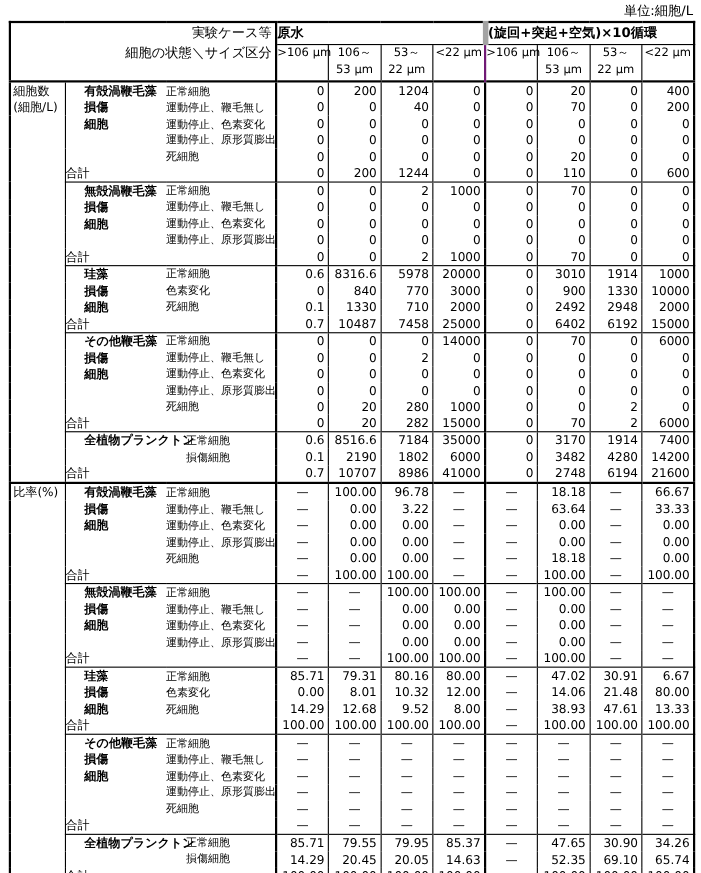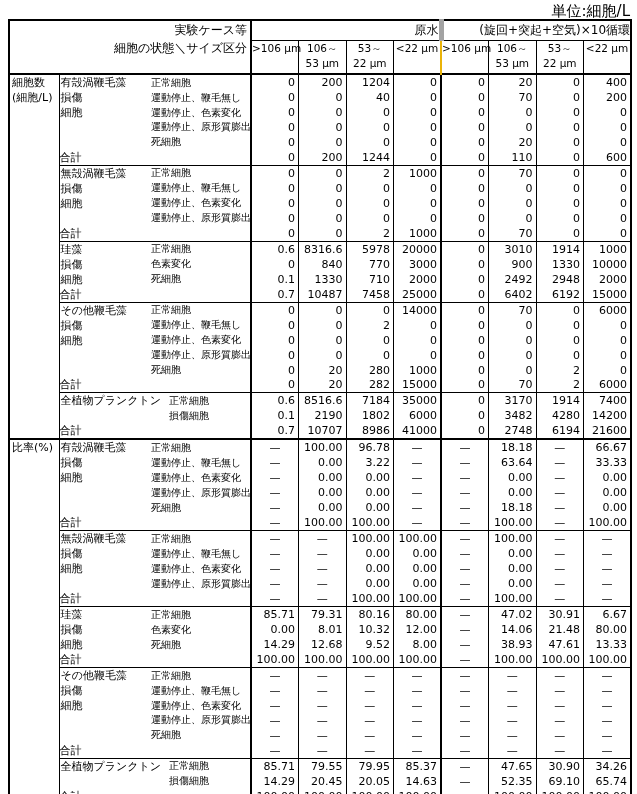--- a/index.html
+++ b/index.html
@@ -1,56 +1,57 @@
 <!DOCTYPE html>
 <html><head>
 <meta charset="utf-8">
 <style>
   html,body{margin:0;padding:0;}
   body{
     width:637px;height:794px;background:#ffffff;color:#000;
     font-family:"DejaVu Sans",sans-serif;position:relative;overflow:hidden;
   }
   .unit{
-    position:absolute;top:2px;right:7px;font-size:15px;white-space:nowrap;
+    position:absolute;top:2px;right:7px;font-size:12px;white-space:nowrap;
   }
   table.main{
     position:absolute;top:19px;left:8px;
     border-collapse:collapse;table-layout:fixed;width:622px;
     border:2px solid #000;
   }
   td{padding:0;white-space:nowrap;overflow:visible;vertical-align:middle;}
   
   tr.h1{height:20px;}
   tr.h2{height:34px;}
   td.corner{
     border-right:2px solid #000;vertical-align:top;text-align:right;
     font-size:12px;padding-right:3px;border-radius:27px;
   }
   td.corner div{line-height:18px;}
   td.ghead{
-    text-align:right;font-size:12px;border-bottom:1px solid #000;
+    text-align:left;font-size:12px;border-bottom:1px solid #000;
     border-left:1px solid #000;
+    font-weight:bold;
   }
   td.ghead.g2{border-left:5px solid #a3a3a3;}
   td.size{
     text-align:center;font-size:10.5px;vertical-align:top;
     border-left:1px solid #000;border-bottom:1px solid #000;line-height:15px;
   }
-  td.size.gstart{border-left:2px solid #eab308;margin-top:20px;}
+  td.size.gstart{border-left:2px solid #701a75;margin-top:20px;}
   td.size div{height:15px;}
   
   tbody tr{height:14.9px;}
   tr.section-start td{border-top:2px solid #000;}
   tr.block-start td{border-top:1px solid #000;}
   td.section-cell{
     vertical-align:top;font-size:11px;border-right:1px solid #000;
     padding-left:2px;line-height:15px;
   }
-  td.cat-cell{font-size:11px;padding-left:1px;}
+  td.cat-cell{font-size:11px;padding-left:17px;font-weight:bold;}
   td.state-cell{font-size:10px;}
   td.total-cell{font-size:11px;}
   td.num-cell{
     font-size:11px;text-align:right;padding-right:3px;border-left:1px solid #000;
   }
   td.num-cell.c0,td.num-cell.c4{border-left:2px solid #000;}
   td.num-cell.dash{text-align:center;padding-right:0;}
 </style>
 </head>
 <body>

